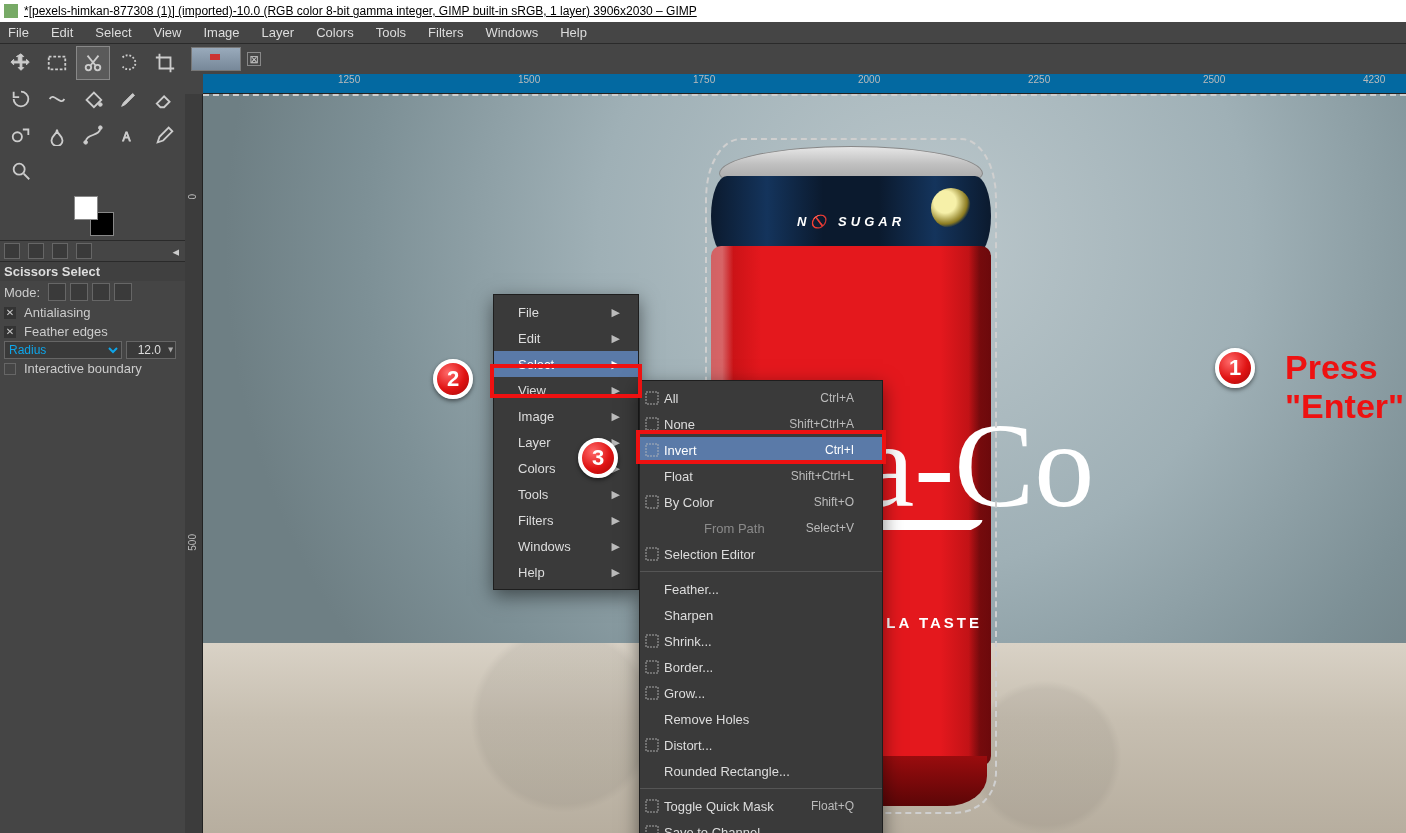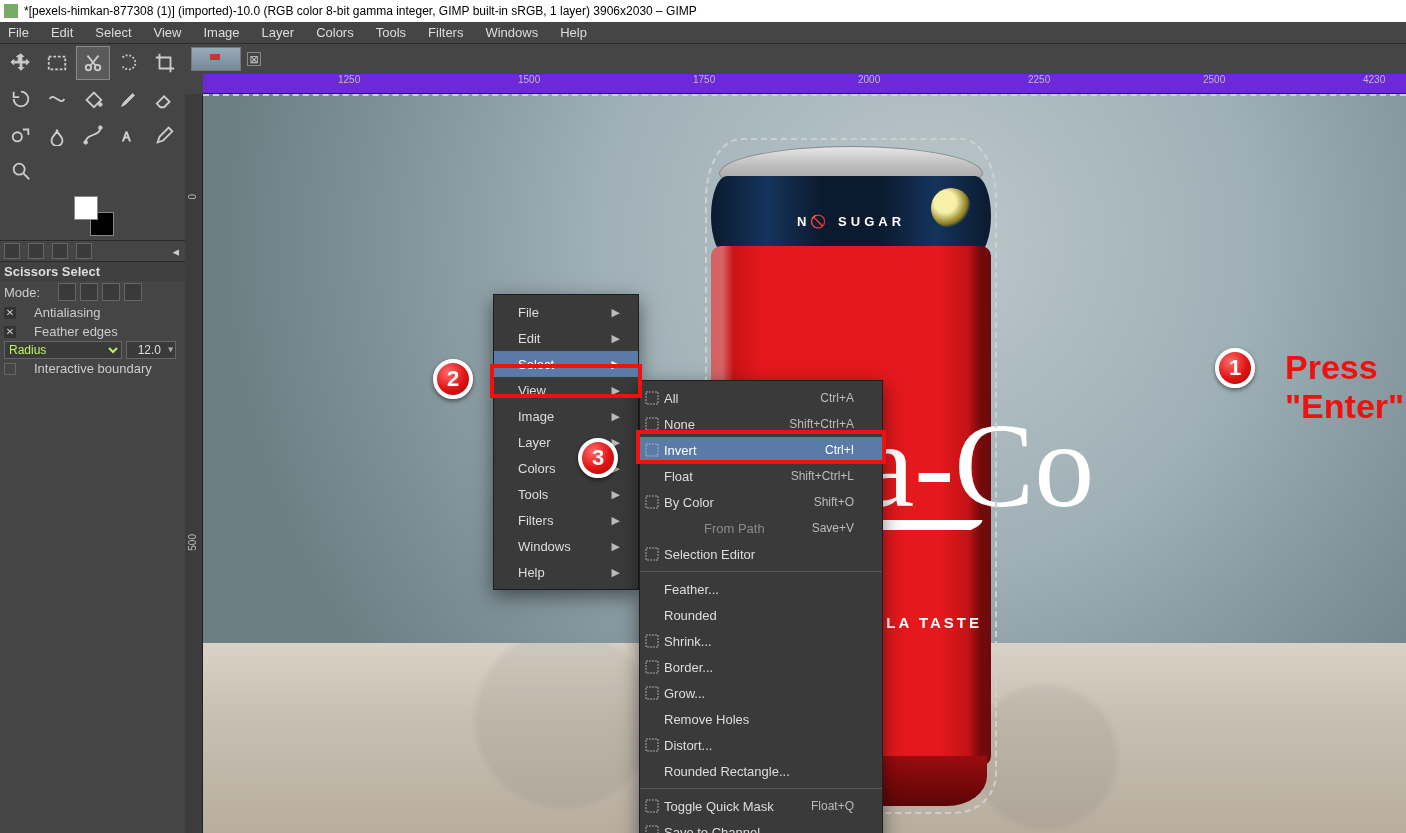--- a/index.html
+++ b/index.html
@@ -1,19 +1,19 @@
 <!DOCTYPE html>
 <html><head>
 <meta charset="utf-8">
 <style>
 * { margin: 0; padding: 0; box-sizing: border-box; font-family: "Segoe UI", Tahoma, sans-serif; font-size: 13px; user-select: none; }
 html, body { width: 1406px; height: 833px; background: #454545; color: #ddd; overflow: hidden; }
 
 
-.titlebar { height: 22px; background: #fff; color: #000; display: flex; align-items: center; padding-left: 4px; gap: 6px; }
+.titlebar { height: 22px; background: #fff; color: #000; display: flex; align-items: center; padding-left: 4px; gap: 6px; text-decoration: underline; }
 .titlebar .app-icon { width: 14px; height: 14px; background: #7a6; display:inline-block; }
 .titlebar span { font-size: 12px; }
 
 
 .menubar { height: 22px; background: #454545; display: flex; align-items: center; padding-left: 4px; gap: 14px; border-bottom: 1px solid #2a2a2a; }
 .menubar .menuitem { font-size: 13px; padding: 2px 4px; cursor: default; }
 
 
 .main { display: flex; height: calc(833px - 44px); }
 .sidebar { width: 185px; background: #454545; display: flex; flex-direction: column; }
@@ -27,37 +27,37 @@
 
 
 .swatches { position: relative; width: 40px; height: 40px; margin: 6px auto 4px 74px; }
 .swatch-bg { position:absolute; right:0; bottom:0; width:24px; height:24px; background:#000; border:1px solid #888; }
 .swatch-fg { position:absolute; left:0; top:0; width:24px; height:24px; background:#fff; border:1px solid #888; }
 
 
 .dock-tabs { height:22px; border-top:1px solid #2a2a2a; border-bottom:1px solid #2a2a2a; display:flex; align-items:center; padding-left:4px; gap:8px; color:#ccc; }
 .dock-tabs .mini { width:16px; height:16px; background:#3a3a3a; border:1px solid #666; }
 .opt-title { background:#404040; padding:2px 4px; font-weight:bold; color:#ddd; }
-.opt-row { display:flex; align-items:center; gap:18px; padding:2px 4px; font-size:12px; color:#ccc; }
+.opt-row { display:flex; align-items:center; gap:8px; padding:2px 4px; font-size:12px; color:#ccc; }
 .opt-row .x { width:12px; height:12px; display:flex; align-items:center; justify-content:center; background:#333; font-size:10px; }
 .mode-icons { display:flex; gap:4px; }
 .mode-icons .mi { width:18px; height:18px; background:#3a3a3a; border:1px solid #666; }
 .radius-row { display:flex; align-items:center; padding:0 4px; gap:4px; }
-.radius-row select { flex:0 0 118px; background:#3a3a3a; color:#bef264; border:1px solid #666; font-size:12px; height:18px; }
+.radius-row select { flex:0 0 118px; background:#3a3a3a; color:#0ea5e9; border:1px solid #666; font-size:12px; height:18px; }
 .radius-val { background:#3a3a3a; border:1px solid #666; width:50px; text-align:right; padding-right:14px; height:18px; line-height:16px; font-size:12px; position:relative; }
 .radius-val::after { content:"▸"; position:absolute; right:2px; top:0; font-size:10px; color:#aaa; transform:rotate(90deg); }
 
 
 .canvas-tabs { height:30px; display:flex; align-items:center; gap:6px; padding:2px 6px; }
 .thumb { width:50px; height:24px; background: linear-gradient(#9ab,#789); border:1px solid #777; position:relative; }
 .thumb::after{content:""; position:absolute; left:18px; top:6px; width:10px; height:6px; background:#c33;}
 .xclose { width:14px; height:14px; border:1px solid #888; display:flex; align-items:center; justify-content:center; font-size:11px; color:#ccc; }
 
 
-.ruler-h { display:flex; height:20px; background:#6d28d9; border-bottom:1px solid #222; position:relative; margin-left:18px;}
+.ruler-h { display:flex; height:20px; background:#0369a1; border-bottom:1px solid #222; position:relative; margin-left:18px;}
 .ruler-h .tick { position:absolute; top:0; font-size:10px; color:#bbb; }
 .ruler-v { position:absolute; left:0; top:50px; width:18px; bottom:0; background:#3c3c3c; border-right:1px solid #222; }
 .ruler-v .vt { position:absolute; left:2px; font-size:10px; color:#bbb; writing-mode:vertical-rl; transform:rotate(180deg);}
 
 
 .canvas-wrap { position:absolute; left:18px; top:50px; right:0; bottom:0; overflow:hidden; background:#454545;}
 .photo { position:absolute; left:0; top:0; right:0; bottom:0;
   background:
     radial-gradient(circle at 60% 20%, #bcc8cc 0%, #9fb0b6 35%, #7d9096 60%, #6e7f84 75%),
     linear-gradient(#a7b5b9,#8a999e);
@@ -67,21 +67,21 @@
 .rock::before{content:"";position:absolute;inset:0;background:
   radial-gradient(circle at 30% 40%, rgba(0,0,0,.05) 0 10%, transparent 11%),
   radial-gradient(circle at 70% 60%, rgba(0,0,0,.05) 0 8%, transparent 9%);}
   
 
 .can { position:absolute; left:508px; top:52px; width:280px; height:660px; }
 .can .top { position:absolute; left:8px; top:0; right:8px; height:46px; border-radius:50% 50% 40% 40%/60% 60% 40% 40%;
   background: linear-gradient(#e6e6e6,#bfbfbf 40%,#9a9a9a); border:1px solid #888;}
 .can .band { position:absolute; left:0; top:30px; right:0; height:80px; border-radius:20px/50px;
   background: linear-gradient(90deg,#0b1a2e,#14345c 20%,#0b1a2e 40%,#0b1a2e 60%,#14345c 80%,#0b1a2e);
-  color:#fff; text-align:center; font-weight:700; letter-spacing:4px; font-size:26px; padding-top:26px;}
+  color:#fff; text-align:center; font-weight:700; letter-spacing:4px; font-size:26px; padding-top:26px;font-style:italic;}
 .can .band .gloss{position:absolute; right:20px; top:12px; width:40px;height:40px;border-radius:50%;
   background:radial-gradient(circle at 35% 35%, #f6f0a8 0 30%, #8a7a20 60%, transparent 70%);}
 .can .body { position:absolute; left:0; top:100px; right:0; bottom:40px; border-radius:10px;
   background:
    linear-gradient(90deg, rgba(255,255,255,.35) 0 4%, transparent 8%, transparent 92%, rgba(0,0,0,.35) 96% 100%),
    linear-gradient(90deg,#b80f12,#e4181d 18%,#e4181d 82%,#a60e11);
   display:flex; flex-direction:column; align-items:center; color:#fff;}
 .can .logo { font-family: "Brush Script MT","Segoe Script",cursive; font-size:120px; line-height:1; margin-top:160px; white-space:nowrap; transform:translateX(30px);}
 .can .swoosh { width:220px; height:24px; margin-top:-6px; border-top:10px solid #fff; border-radius:0 0 300px 0 / 0 0 60px 0; transform:skewX(-8deg) translateX(20px);}
 .can .tag { margin-top:70px; font-size:15px; letter-spacing:3px; font-weight:600;}
@@ -395,34 +395,34 @@
           </div>
           <div class="item">
             <span class="lic"><svg viewBox="0 0 16 16" width="16" height="16">
                 <rect x="2" y="2" width="12" height="12" fill="none" stroke="#bbb" stroke-dasharray="2 1"></rect>
               </svg></span>
             <span>By Color</span>
             <span class="shortcut">Shift+O</span>
           </div>
           <div class="item disabled">
             <span>From Path</span>
-            <span class="shortcut">Save+V</span>
+            <span class="shortcut">Select+V</span>
           </div>
           <div class="item">
             <span class="lic"><svg viewBox="0 0 16 16" width="16" height="16">
                 <rect x="2" y="2" width="12" height="12" fill="none" stroke="#bbb" stroke-dasharray="2 1"></rect>
               </svg></span>
             <span>Selection Editor</span>
           </div>
           <div class="sep"></div>
           <div class="item">
             <span>Feather...</span>
           </div>
           <div class="item">
-            <span>Rounded</span>
+            <span>Sharpen</span>
           </div>
           <div class="item">
             <span class="lic"><svg viewBox="0 0 16 16" width="16" height="16">
                 <rect x="2" y="2" width="12" height="12" fill="none" stroke="#bbb" stroke-dasharray="2 1"></rect>
               </svg></span>
             <span>Shrink...</span>
           </div>
           <div class="item">
             <span class="lic"><svg viewBox="0 0 16 16" width="16" height="16">
                 <rect x="2" y="2" width="12" height="12" fill="none" stroke="#bbb" stroke-dasharray="2 1"></rect>

